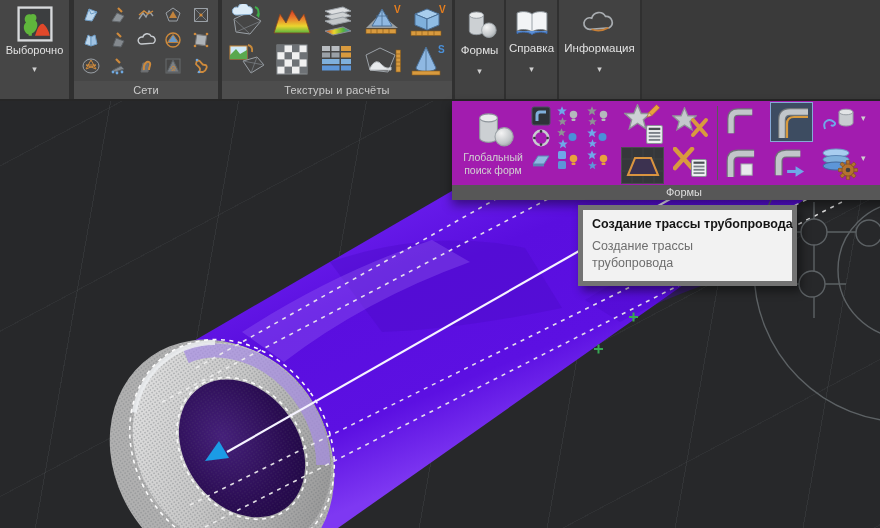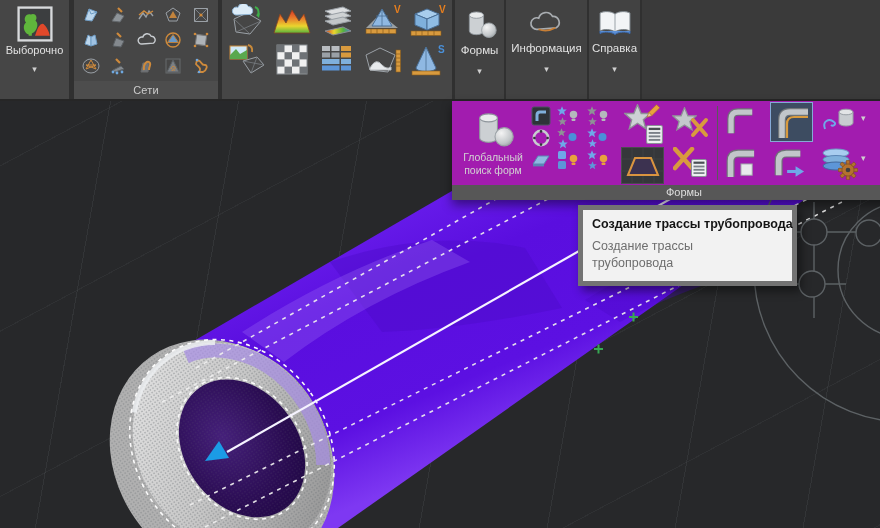--- a/index.html
+++ b/index.html
@@ -401,46 +401,47 @@
           </div>
         <div class="icell">
             <svg width="40" height="33" viewBox="0 0 40 33">
               <path d="M19,4 L29,25 A10,3.5 0 0 1 9,25 Z" fill="#8fb8e2" stroke="#4a6f96"></path>
               <path d="M19,4 L19,28" stroke="#4a6f96" stroke-width=".8"></path>
               <rect x="5" y="28" width="28" height="4" fill="#d89a3e" stroke="#8a5c1c" stroke-width=".6"></rect>
               <text x="31" y="10" fill="#4a90d9" font-size="10" font-weight="bold">S</text>
             </svg>
           </div>
       </div>
+      <div class="rp-label">Текстуры и расчёты</div>
     </div>
 
     <div class="tabbtn" style="width:49px">
       <svg width="36" height="32" viewBox="0 0 40 36">
           <use href="#s-cylsphere" width="40" height="36"></use>
         </svg>
       <span class="lbl">Формы</span>
-      <span class="caret"></span>
-    </div>
-    <div class="tabbtn" style="width:81px">
-      <svg width="38" height="30" viewBox="0 0 36 26">
-        <path d="M9,19 a5.5,5.5 0 1 1 1.2,-10.6 a7,7 0 0 1 13,-1.6 a5.8,5.8 0 0 1 3.6,10.7 z" fill="none" stroke="#a8acb0" stroke-width="1.6"></path>
-        <path d="M10,19 q8,3 16,-1.5" fill="none" stroke="#c77e35" stroke-width="1.6"></path>
-      </svg>
-      <span class="lbl">Информация</span>
       <span class="caret"></span>
     </div>
     <div class="tabbtn" style="width:51px">
       <svg width="34" height="30" viewBox="0 0 34 26">
         <path d="M17,4 C13,1 6,1 2,3 L2,21 C6,19 13,19 17,22 C21,19 28,19 32,21 L32,3 C28,1 21,1 17,4 Z" fill="#f2f4f6" stroke="#7a8288"></path>
         <path d="M17,4 L17,22" stroke="#9aa2a8"></path>
         <path d="M2,21 L2,23.5 C6,21.5 13,21.5 17,24.5 C21,21.5 28,21.5 32,23.5 L32,21" fill="#5b8fd6" stroke="#3d6cb0"></path>
       </svg>
       <span class="lbl">Справка</span>
       <span class="caret"></span>
     </div>
+    <div class="tabbtn" style="width:81px">
+      <svg width="38" height="30" viewBox="0 0 36 26">
+        <path d="M9,19 a5.5,5.5 0 1 1 1.2,-10.6 a7,7 0 0 1 13,-1.6 a5.8,5.8 0 0 1 3.6,10.7 z" fill="none" stroke="#a8acb0" stroke-width="1.6"></path>
+        <path d="M10,19 q8,3 16,-1.5" fill="none" stroke="#c77e35" stroke-width="1.6"></path>
+      </svg>
+      <span class="lbl">Информация</span>
+      <span class="caret"></span>
+    </div>
     <div class="rib-fill"></div>
   </div>
 
   <div class="flyout">
     <div class="fly-body">
       <div class="fi searchbtn">
         <svg width="46" height="40" viewBox="0 0 40 36">
             <use href="#s-cylsphere" width="40" height="36"></use>
           </svg>
         <span class="lbl">Глобальный поиск форм</span>

